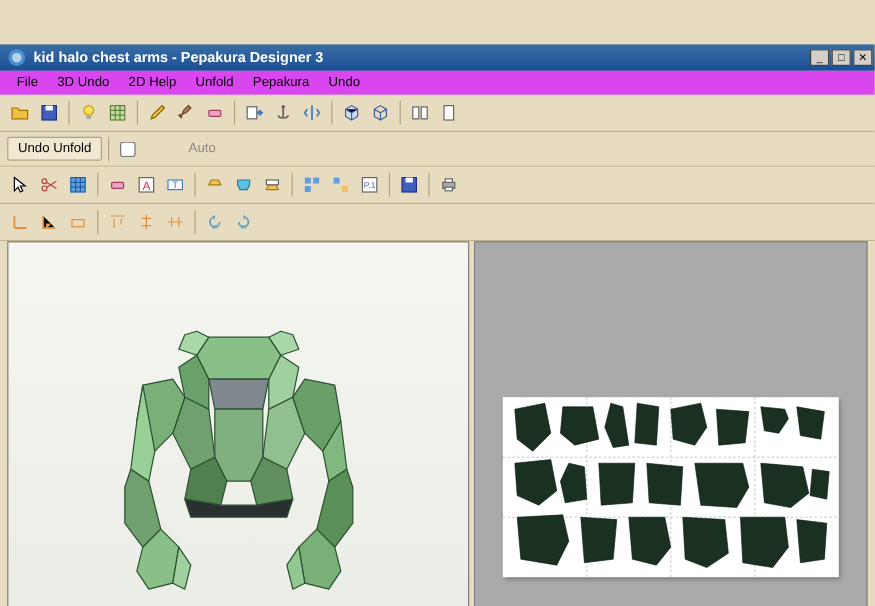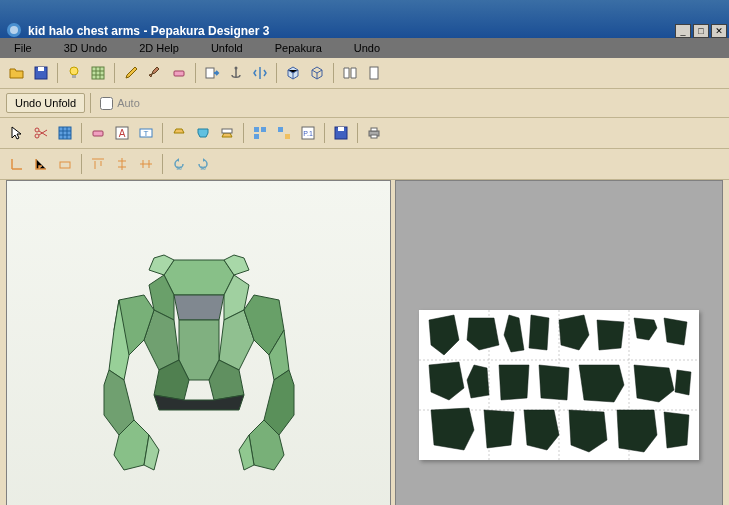--- a/index.html
+++ b/index.html
@@ -1,34 +1,34 @@
 <!DOCTYPE html>
 <html><head>
 <meta charset="utf-8">
 <style>
   * { box-sizing: border-box; margin: 0; padding: 0; }
   body { font-family: Tahoma, Arial, sans-serif; font-size: 11px; background: #e8dcc0; overflow: hidden; width: 729px; height: 505px; }
   
-  .titlebar { height: 38px; background: linear-gradient(to bottom, #3a6ea5, #1a4e95); color: white; display: flex; align-items: flex-end; padding: 0 2px; }
+  .titlebar { height: 22px; background: linear-gradient(to bottom, #3a6ea5, #1a4e95); color: white; display: flex; align-items: center; padding: 0 2px; margin-top: 37px; }
   .titlebar .icon { width: 16px; height: 16px; margin: 0 4px; }
   .titlebar .title { flex: 1; font-size: 12px; font-weight: bold; padding-left: 2px; }
   .winbtns { display: flex; gap: 2px; }
   .winbtn { width: 16px; height: 14px; background: #d4d0c8; border: 1px solid #404040; font-size: 9px; display: flex; align-items: center; justify-content: center; color: black; cursor: pointer; }
   
-  .menubar { height: 20px; background: #737373; display: flex; align-items: flex-start; padding: 2px 6px; gap: 16px; }
+  .menubar { height: 20px; background: #d946ef; display: flex; align-items: flex-start; padding: 2px 6px; gap: 0; }
   .menuitem { padding: 2px 8px; cursor: pointer; }
   
   .toolbar { background: #e8dcc0; padding: 2px 6px; display: flex; align-items: flex-end; gap: 2px; flex-wrap: wrap; border-bottom: 1px solid #c0b490; }
   .toolbar-row { display: flex; align-items: center; gap: 2px; padding: 2px 0; }
   .tb-sep { width: 1px; height: 20px; background: #b0a480; margin: 0 3px; }
   .tb-btn { width: 22px; height: 22px; border: 1px solid transparent; display: flex; align-items: center; justify-content: center; cursor: pointer; border-radius: 2px; }
   .tb-btn.text { width: auto; padding: 0 8px; background: #f0e8d0; border: 1px solid #b0a480; height: 20px; font-size: 11px; }
   .checkbox-wrap { display: flex; align-items: center; gap: 4px; padding: 0 4px; }
   .checkbox-wrap input { width: 13px; height: 13px; }
-  .checkbox-wrap label { color: #888; }
+  .checkbox-wrap label { color: #888; margin-left: 40px; }
   
   .ico { width: 16px; height: 16px; display: block; }
   
   .workspace { display: flex; height: 410px; background: #e8dcc0; padding: 0 6px; gap: 4px; }
   .pane { border: 1px solid #808080; background: #f0f3ec; position: relative; overflow: hidden; }
   .pane-3d { flex: 1; background: linear-gradient(to bottom, #f4f6f0, #e8ebe2); }
   .pane-2d { flex: 0.85; background: #aaa; display: flex; align-items: center; justify-content: center; }
   
   .paper { background: white; width: 280px; height: 150px; position: relative; box-shadow: 2px 2px 4px rgba(0,0,0,0.3); }
   

